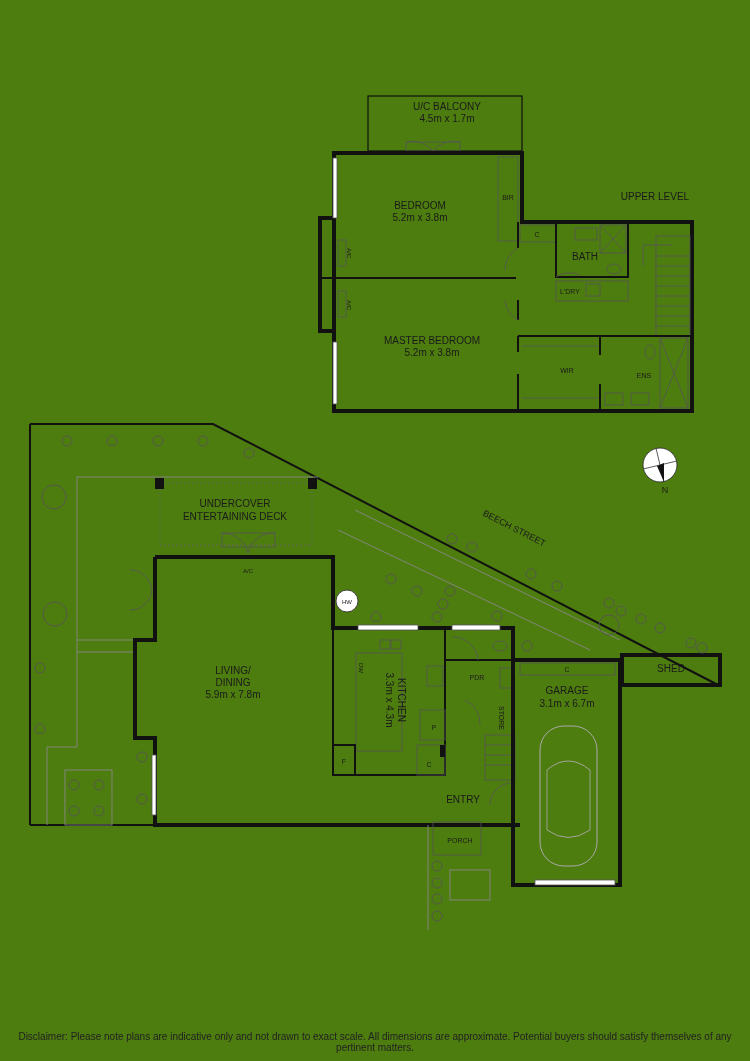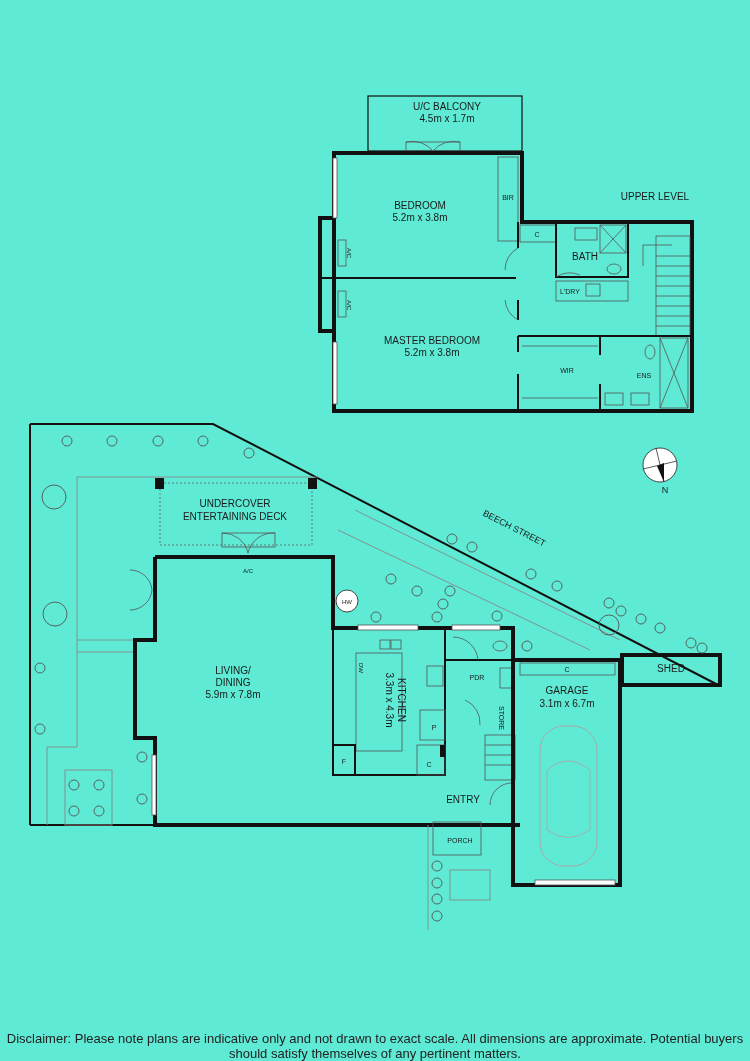--- a/index.html
+++ b/index.html
@@ -1,25 +1,25 @@
 <!DOCTYPE html>
 <html><head>
 <meta charset="utf-8">
 <style>
   html,body{margin:0;padding:0;background:#ffffff;}
-  #stage{position:relative;width:750px;height:1061px;overflow:hidden;background:#5eead4;}
+  #stage{position:relative;width:750px;height:1061px;overflow:hidden;background:#4d7c0f;}
   svg{position:absolute;left:0;top:0;}
   .lbl{font-family:"Liberation Sans",sans-serif;fill:#1a1a1a;}
   .w{stroke:#111;fill:none;}
   .thick{stroke-width:4;}
   .thin{stroke-width:1.2;}
   .hair{stroke:#555;stroke-width:0.8;fill:none;}
   .grey{stroke:#888;stroke-width:0.9;fill:none;}
   #disclaimer{position:absolute;left:0;top:1031px;width:750px;text-align:center;
-    font-family:"Liberation Sans",sans-serif;font-size:13px;color:#222;}
+    font-family:"Liberation Sans",sans-serif;font-size:10px;color:#222;}
 </style>
 </head>
 <body>
 
 <div id="stage">
 <svg width="750" height="1061" viewBox="0 0 750 1061">
 
   <g>
 
     <rect x="368" y="96" width="154" height="55" class="w thin"></rect>

